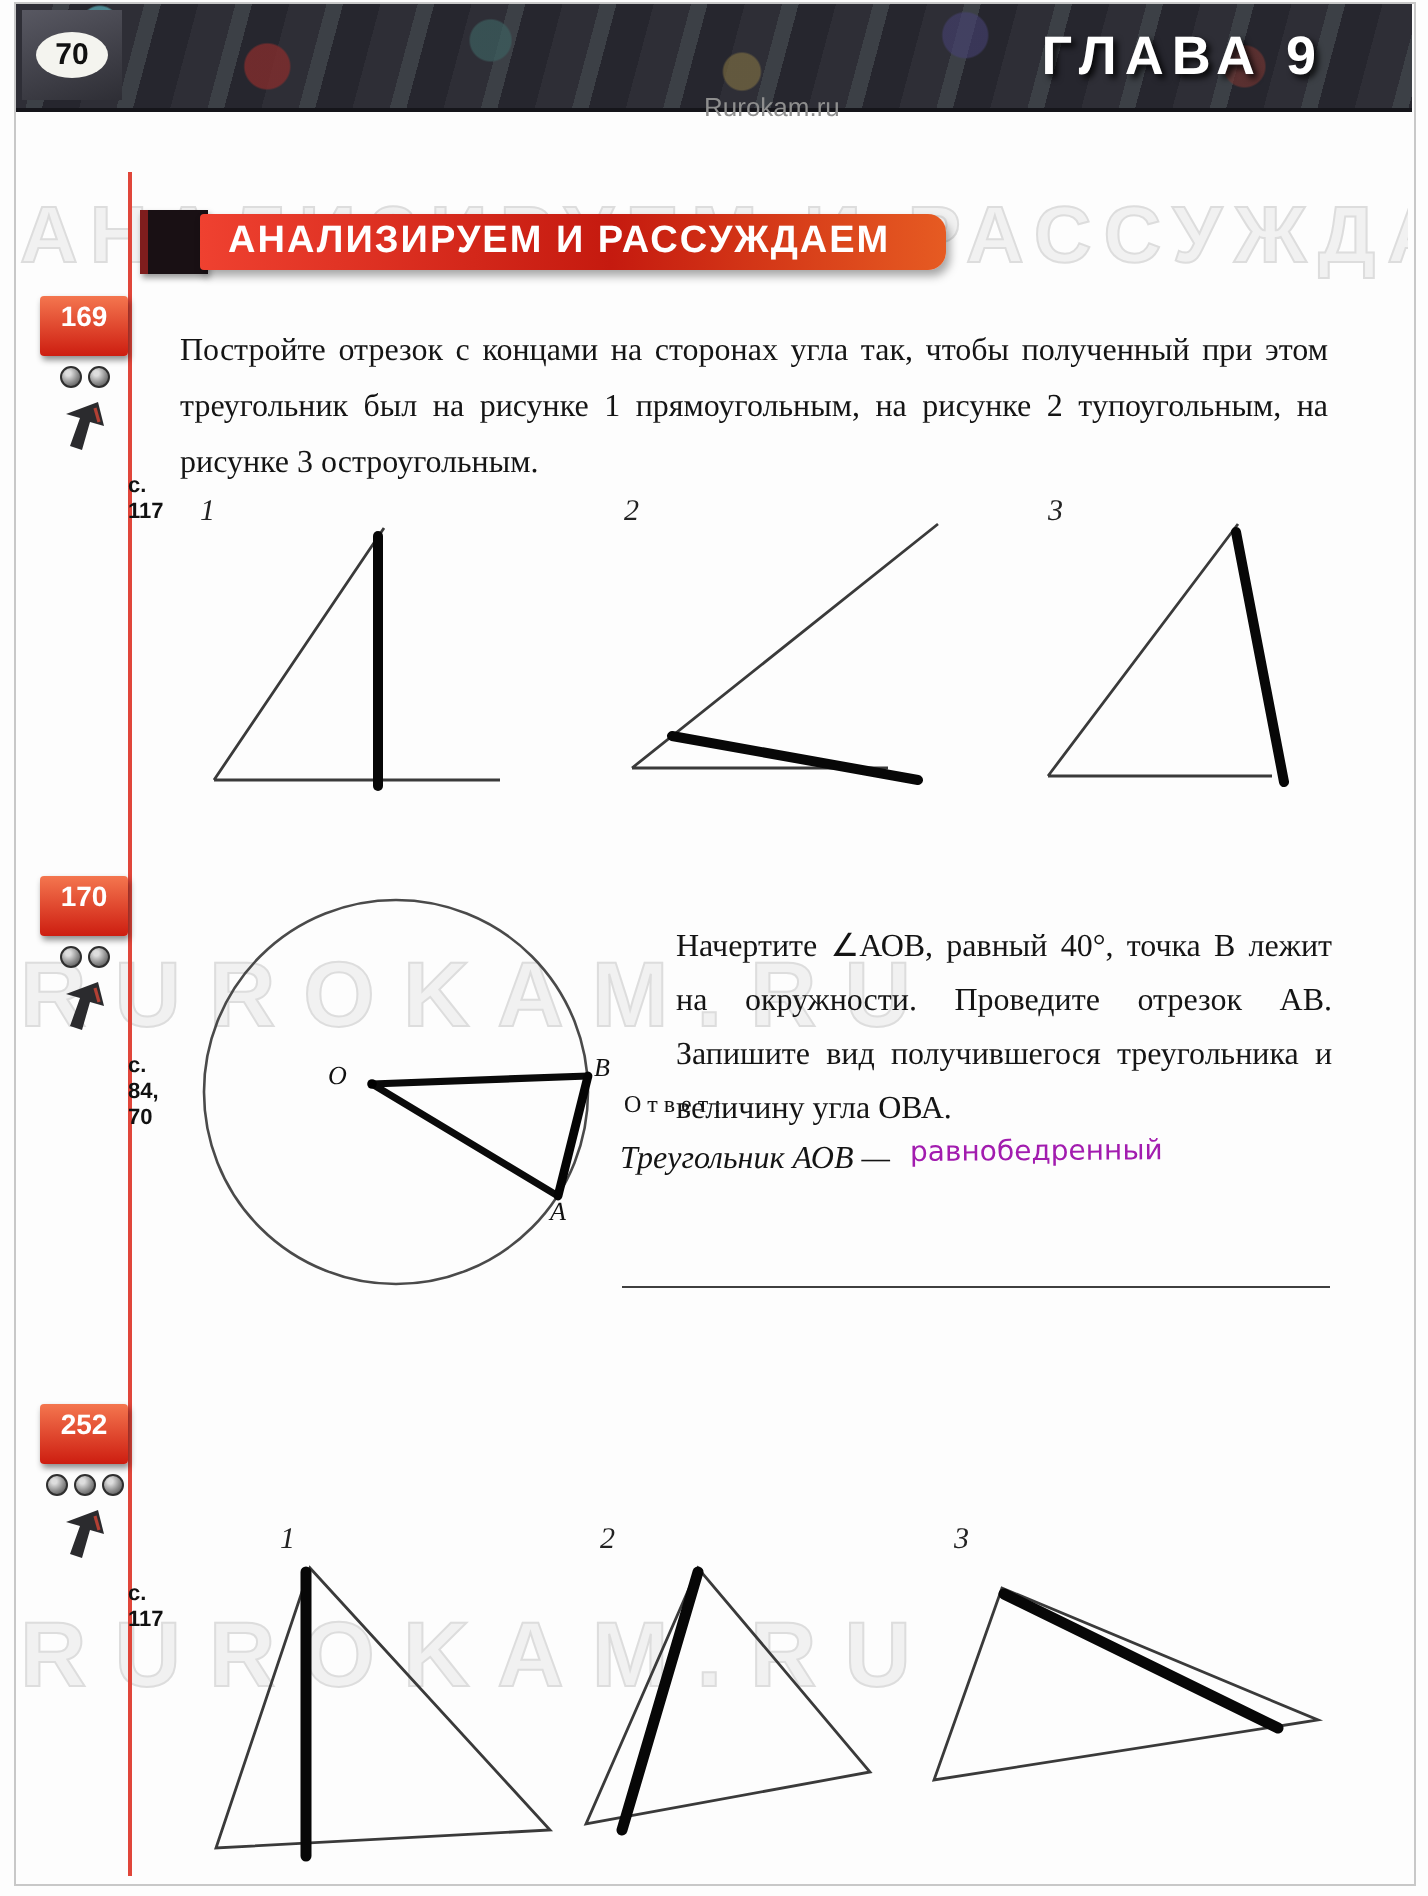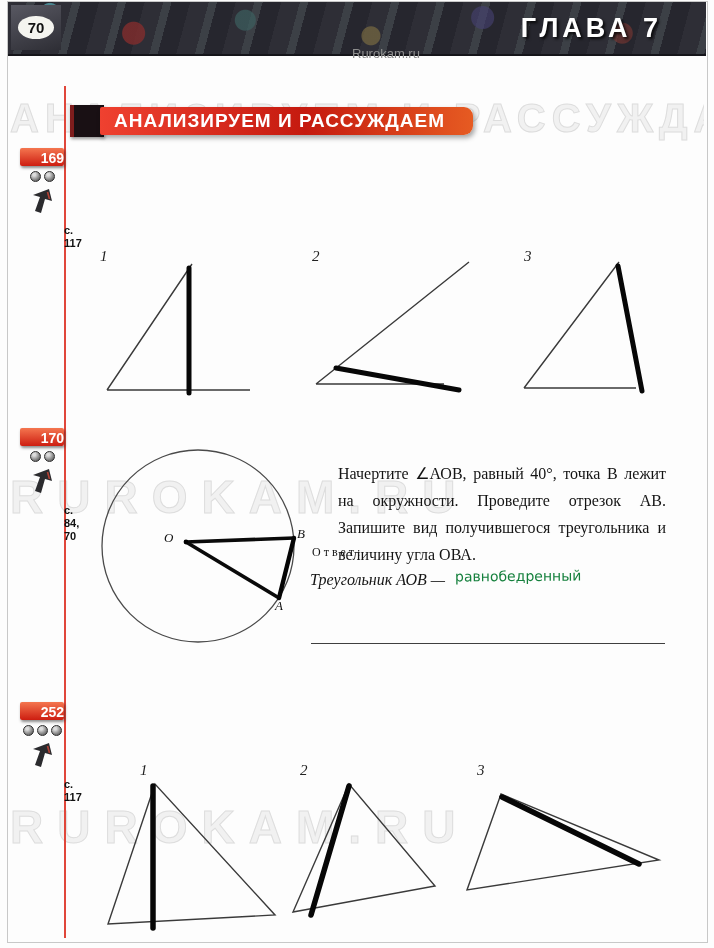--- a/index.html
+++ b/index.html
@@ -38,23 +38,23 @@
   
   .section-icon{position:absolute;left:70px;top:105px;width:30px;height:32px;background:#191014;
       border-left:4px solid #7e1d1d;z-index:2;box-shadow:1px 2px 3px rgba(0,0,0,.4);}
   .section-bar{position:absolute;left:100px;top:107px;height:28px;padding:0 28px 0 14px;
       background:linear-gradient(90deg,#ef4130,#c51a0f 55%,#e65b22);color:#fff;
       font:bold 19px/28px "Liberation Sans",sans-serif;letter-spacing:1px;
       border-radius:2px 9px 9px 2px;box-shadow:2px 3px 5px rgba(0,0,0,.35);z-index:2;}
 
   
   .marg{position:absolute;left:18px;width:48px;text-align:center;z-index:2;font-family:"Liberation Sans",sans-serif;}
-  .badge{width:44px;height:18px;margin:0 auto;background:linear-gradient(180deg,#f4764f,#cd1d10);
+  .badge{width:44px;height:30px;margin:0 auto;background:linear-gradient(180deg,#f4764f,#cd1d10);
       color:#fff;font:bold 14px/21px "Liberation Sans",sans-serif;border-radius:2px;
-      box-shadow:1px 2px 3px rgba(0,0,0,.45);text-align:right;}
+      box-shadow:1px 2px 3px rgba(0,0,0,.45);}
   .dots{margin-top:5px;display:flex;justify-content:center;gap:3px;}
   .dot{width:11px;height:11px;border-radius:50%;box-sizing:border-box;border:1px solid #2e2e2e;
       background:radial-gradient(circle at 35% 30%,#ddd 15%,#8f8f8f 55%,#3f3f3f);}
   .cursor{margin-top:6px;}
   .pref{margin-top:6px;font:bold 11px/13px "Liberation Sans",sans-serif;color:#111;margin-left:46px;}
 
   
   .task-text{position:absolute;z-index:1;font-size:16px;line-height:28px;text-align:justify;color:#141414;}
   #t169-text{left:90px;top:146px;width:574px;}
   #t170-text{left:338px;top:444px;width:328px;line-height:27px;}
@@ -74,42 +74,42 @@
   #f171-2{left:192px;width:155px;height:165px;}
   #f171-3{left:368px;width:200px;height:165px;}
 
   
   #circle-fig{position:absolute;left:86px;top:446px;width:225px;height:205px;z-index:1;}
   .ptlabel{position:absolute;font:italic 13px "Liberation Serif",serif;color:#111;}
 
   
   #otvet{position:absolute;left:312px;top:545px;z-index:1;font-size:12px;letter-spacing:3px;}
   #ans1{position:absolute;left:310px;top:571px;width:356px;z-index:1;font:italic 16px "Liberation Serif",serif;}
-  .fill-value{font:14px "DejaVu Sans",sans-serif;font-style:normal;color:#15803d;}
+  .fill-value{font:14px "DejaVu Sans",sans-serif;font-style:normal;color:#a21caf;}
   #ans1 .fill-value{display:inline-block;margin-left:10px;transform:translateY(-4px) rotate(-.4deg);}
   #ans2{position:absolute;left:311px;top:643px;width:354px;border-bottom:1.4px solid #3f3f3f;height:0;z-index:1;}
   #ans3{position:absolute;left:311px;top:654px;width:356px;z-index:1;font:italic 16px "Liberation Serif",serif;}
   #ans3 .fill-value{display:inline-block;width:262px;border-bottom:1.4px solid #3f3f3f;
       margin-left:6px;padding:0 0 2px 8px;transform:translateY(-1px);}
 </style>
 </head>
 <body>
 
 <div class="page">
   <div class="frame"></div>
 
   <div class="ghost ghost-top">АНАЛИЗИРУЕМ И РАССУЖДАЕМ</div>
   <div class="ghost ghost-mid">RUROKAM.RU</div>
   <div class="ghost ghost-bot">RUROKAM.RU</div>
 
   <header class="strip">
     <div class="pagenum-box">
       <span class="pagenum">70</span>
     </div>
-    <div class="chapter">ГЛАВА 7</div>
+    <div class="chapter">ГЛАВА 9</div>
   </header>
   <div class="site-mark">Rurokam.ru</div>
 
   <div class="red-line"></div>
 
   <div class="section-icon"></div>
   <div class="section-bar">АНАЛИЗИРУЕМ И РАССУЖДАЕМ</div>
 
   <div class="marg" style="top:148px">
     <div class="badge">169</div>
@@ -119,21 +119,21 @@
     </div>
     <div class="cursor">
       <svg width="22" height="26" viewBox="0 0 22 26">
         <path d="M18 1 L21 13 L14 11 L10 25 L4 23 L9 9 L2 7 Z" fill="#2b2b2e"></path>
         <path d="M16.5 4 L18.5 11" stroke="#b24034" stroke-width="1.6"></path>
       </svg>
     </div>
     <div class="pref">с. 117</div>
   </div>
 
-  <div class="marg" style="top:428px">
+  <div class="marg" style="top:438px">
     <div class="badge">170</div>
     <div class="dots">
       <span class="dot"></span>
       <span class="dot"></span>
     </div>
     <div class="cursor">
       <svg width="22" height="26" viewBox="0 0 22 26">
         <path d="M18 1 L21 13 L14 11 L10 25 L4 23 L9 9 L2 7 Z" fill="#2b2b2e"></path>
         <path d="M16.5 4 L18.5 11" stroke="#b24034" stroke-width="1.6"></path>
       </svg>
@@ -150,20 +150,21 @@
     </div>
     <div class="cursor">
       <svg width="22" height="26" viewBox="0 0 22 26">
         <path d="M18 1 L21 13 L14 11 L10 25 L4 23 L9 9 L2 7 Z" fill="#2b2b2e"></path>
         <path d="M16.5 4 L18.5 11" stroke="#b24034" stroke-width="1.6"></path>
       </svg>
     </div>
     <div class="pref">с. 117</div>
   </div>
 
+  <p class="task-text" id="t169-text">Постройте отрезок с концами на сторонах угла так, чтобы полученный при этом треугольник был на рисунке 1 прямоугольным, на рисунке 2 тупоугольным, на рисунке 3 остроугольным.</p>
 
   <div class="figrow" id="row169">
     <div class="fb" id="f169-1">
       <span class="figlabel" style="left:8px">1</span>
       <svg width="190" height="140" viewBox="0 0 190 140">
         <path d="M15 132 L100 6 M15 132 L158 132" stroke="#3a3a3a" stroke-width="1.4" fill="none"></path>
         <path d="M97 10 L97 135" stroke="#070707" stroke-width="5" stroke-linecap="round"></path>
       </svg>
     </div>
     <div class="fb" id="f169-2">

